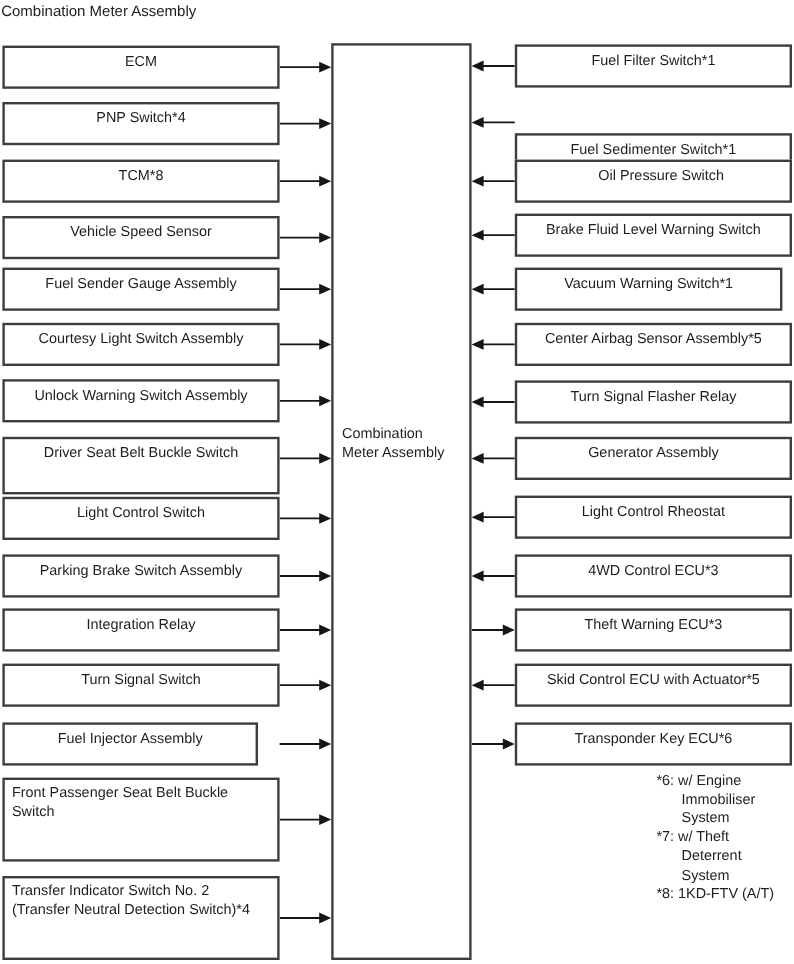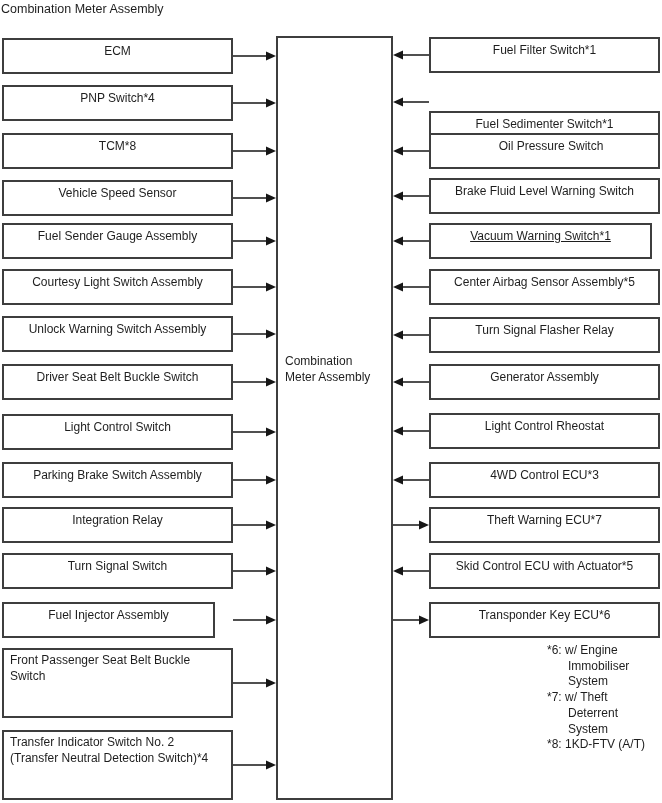--- a/index.html
+++ b/index.html
@@ -143,21 +143,21 @@
       </div>
       <div class="box" style="left: 2px; top: 223px; width: 231px; height: 36px;">
         <span class="lbl">Fuel Sender Gauge Assembly</span>
       </div>
       <div class="box" style="left: 2px; top: 269px; width: 231px; height: 36px;">
         <span class="lbl">Courtesy Light Switch Assembly</span>
       </div>
       <div class="box" style="left: 2px; top: 316px; width: 231px; height: 36px;">
         <span class="lbl">Unlock Warning Switch Assembly</span>
       </div>
-      <div class="box" style="left: 2px; top: 364px; width: 231px; height: 36px;">
+      <div class="box" style="left: 2px; top: 364px; width: 231px; height: 48px;">
         <span class="lbl">Driver Seat Belt Buckle Switch</span>
       </div>
       <div class="box" style="left: 2px; top: 414px; width: 231px; height: 36px;">
         <span class="lbl">Light Control Switch</span>
       </div>
       <div class="box" style="left: 2px; top: 462px; width: 231px; height: 36px;">
         <span class="lbl">Parking Brake Switch Assembly</span>
       </div>
       <div class="box" style="left: 2px; top: 507px; width: 231px; height: 36px;">
         <span class="lbl">Integration Relay</span>
@@ -179,40 +179,40 @@
       </div>
       <div class="box" style="left: 429px; top: 84px; width: 231px; height: 36px; margin-top: 27px;">
         <span class="lbl">Fuel Sedimenter Switch*1</span>
       </div>
       <div class="box" style="left: 429px; top: 133px; width: 231px; height: 36px; padding-left: 13px;">
         <span class="lbl">Oil Pressure Switch</span>
       </div>
       <div class="box" style="left: 429px; top: 178px; width: 231px; height: 36px;">
         <span class="lbl">Brake Fluid Level Warning Switch</span>
       </div>
-      <div class="box" style="left: 429px; top: 223px; width: 223px; height: 36px; text-decoration: underline;">
+      <div class="box" style="left: 429px; top: 223px; width: 223px; height: 36px;">
         <span class="lbl">Vacuum Warning Switch*1</span>
       </div>
       <div class="box" style="left: 429px; top: 269px; width: 231px; height: 36px;">
         <span class="lbl">Center Airbag Sensor Assembly*5</span>
       </div>
       <div class="box" style="left: 429px; top: 317px; width: 231px; height: 36px;">
         <span class="lbl">Turn Signal Flasher Relay</span>
       </div>
       <div class="box" style="left: 429px; top: 364px; width: 231px; height: 36px;">
         <span class="lbl">Generator Assembly</span>
       </div>
       <div class="box" style="left: 429px; top: 413px; width: 231px; height: 36px;">
         <span class="lbl">Light Control Rheostat</span>
       </div>
       <div class="box" style="left: 429px; top: 462px; width: 231px; height: 36px;">
         <span class="lbl">4WD Control ECU*3</span>
       </div>
       <div class="box" style="left: 429px; top: 507px; width: 231px; height: 36px;">
-        <span class="lbl">Theft Warning ECU*7</span>
+        <span class="lbl">Theft Warning ECU*3</span>
       </div>
       <div class="box" style="left: 429px; top: 553px; width: 231px; height: 36px;">
         <span class="lbl">Skid Control ECU with Actuator*5</span>
       </div>
       <div class="box" style="left: 429px; top: 602px; width: 231px; height: 36px;">
         <span class="lbl">Transponder Key ECU*6</span>
       </div>
     </div>
 
   <div id="center-box" style="left: 276px; top: 36px; width: 117px; height: 764px;">

